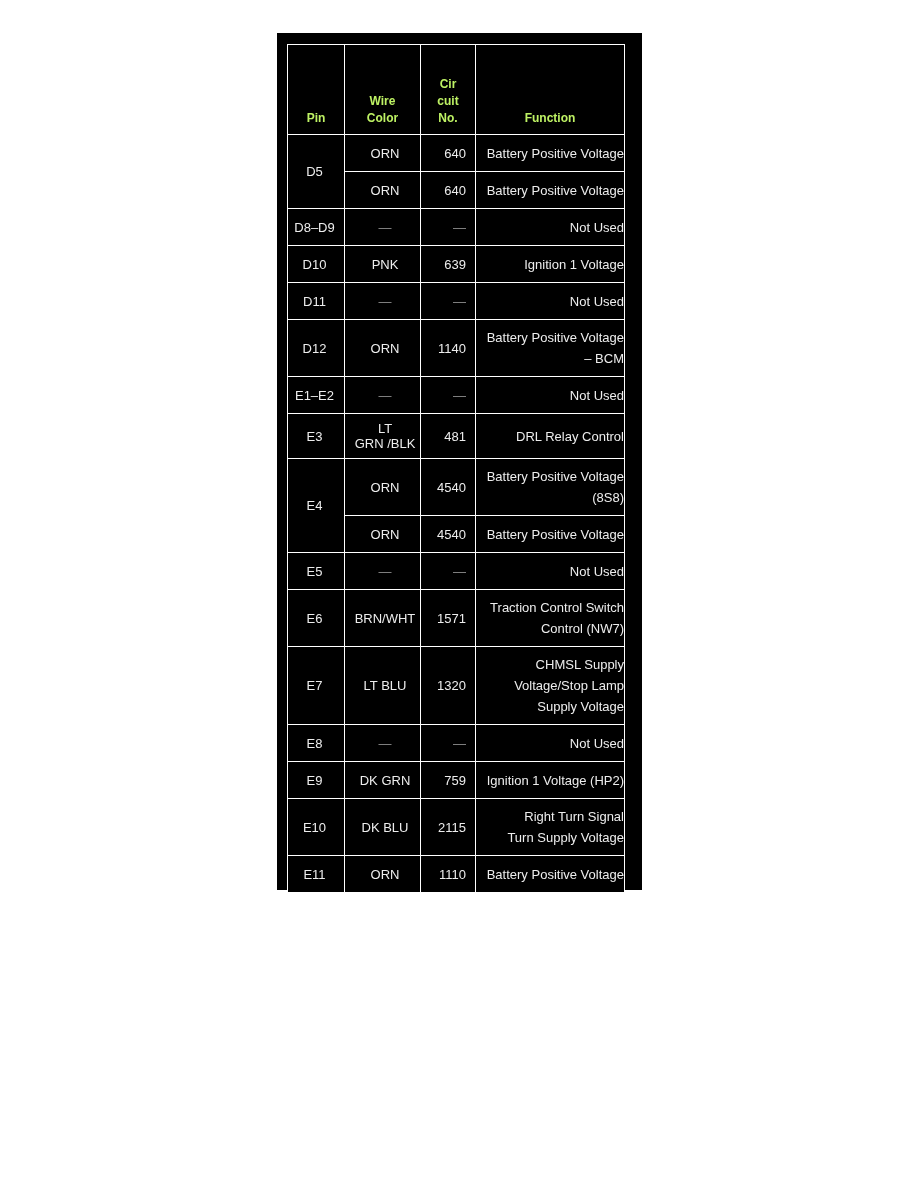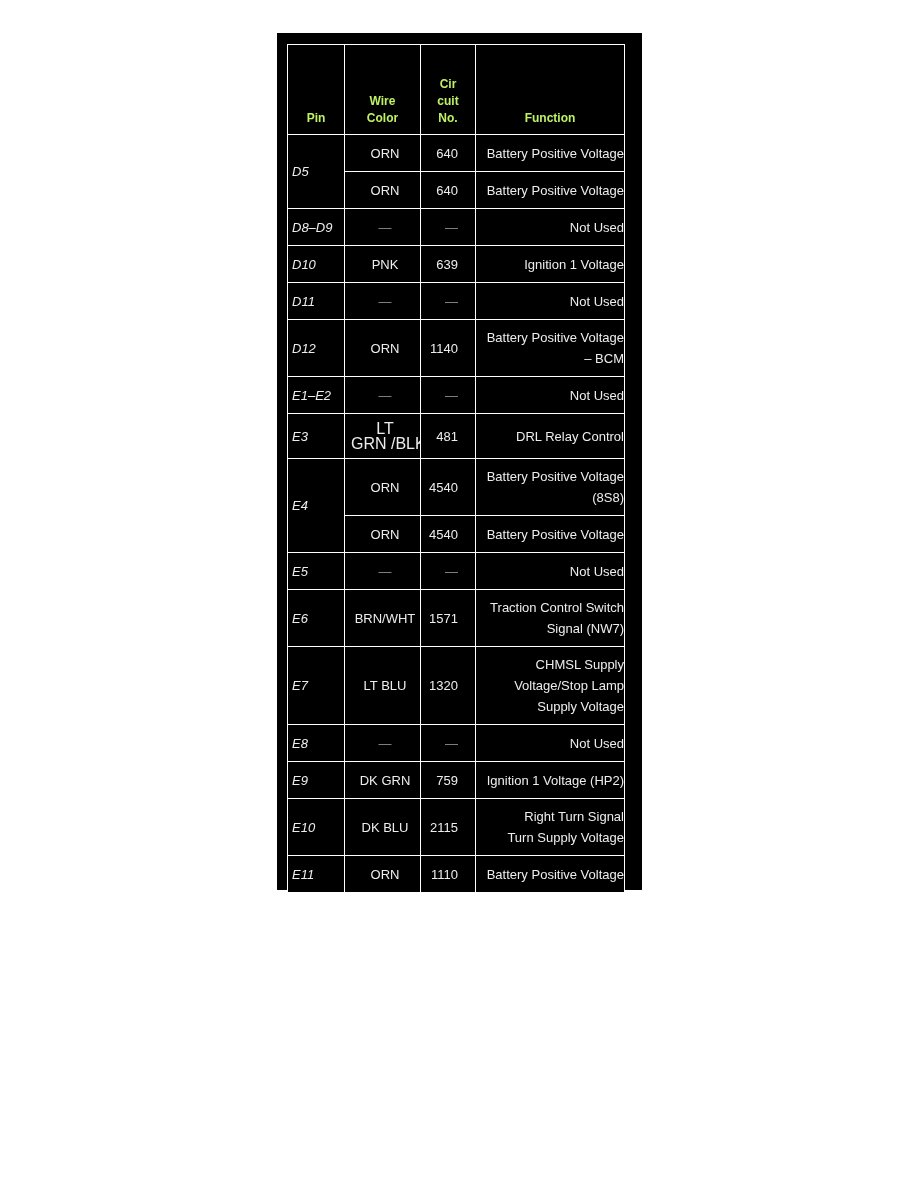--- a/index.html
+++ b/index.html
@@ -23,27 +23,27 @@
     border: 1.5px solid #ffffff;
     box-sizing: border-box;
     overflow: hidden;
   }
   .pinout th {
     height: 90px; vertical-align: bottom;
     font-weight: bold; 
     padding: 0 2px 7px 2px; color: #bef264; font-size: 12px;
   }
   .pinout td { height: 37px; vertical-align: middle; padding: 7px 4px; }
-  td.pin  { text-align: left;  padding-right: 7px; font-style: italic; }
+  td.pin  { text-align: center;  padding-right: 7px; }
   td.wire { text-align: center; padding-left: 6px; padding-right: 1px; }
-  td.circ { text-align: right;  padding-right: 17px; }
+  td.circ { text-align: right;  padding-right: 9px; }
   td.func { text-align: right;   padding-left: 2px; padding-right: 0; }
   .line { line-height: 21px; white-space: pre; }
   th .line { line-height: 17px; }
-  td.wire .line.small { line-height: 15px; font-size: 16px; }
+  td.wire .line.small { line-height: 15px; font-size: 13px; }
   .dash { color: #8f8f8f; }
 </style>
 </head>
 <body>
 
 <div class="panel">
   <table class="pinout">
     <colgroup>
       <col style="width:57px">
       <col style="width:76px">
@@ -182,21 +182,21 @@
           </td>
         </tr>
         <tr>
           <td class="pin">E6</td>
           <td class="wire">
             <div class="line">BRN/WHT</div>
           </td>
           <td class="circ">1571</td>
           <td class="func">
             <div class="line">Traction Control Switch</div>
-            <div class="line"> Signal (NW7)</div>
+            <div class="line"> Control (NW7)</div>
           </td>
         </tr>
         <tr>
           <td class="pin">E7</td>
           <td class="wire">
             <div class="line">LT BLU</div>
           </td>
           <td class="circ">1320</td>
           <td class="func">
             <div class="line">CHMSL Supply</div>

